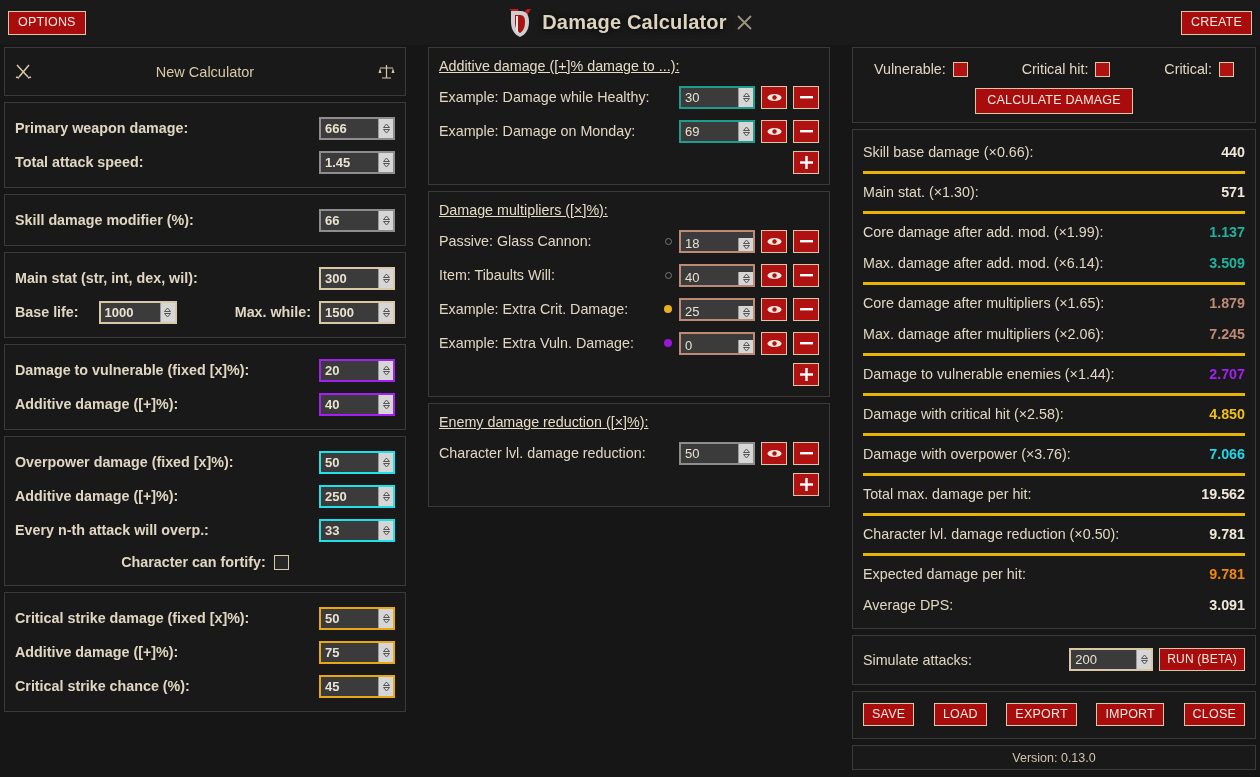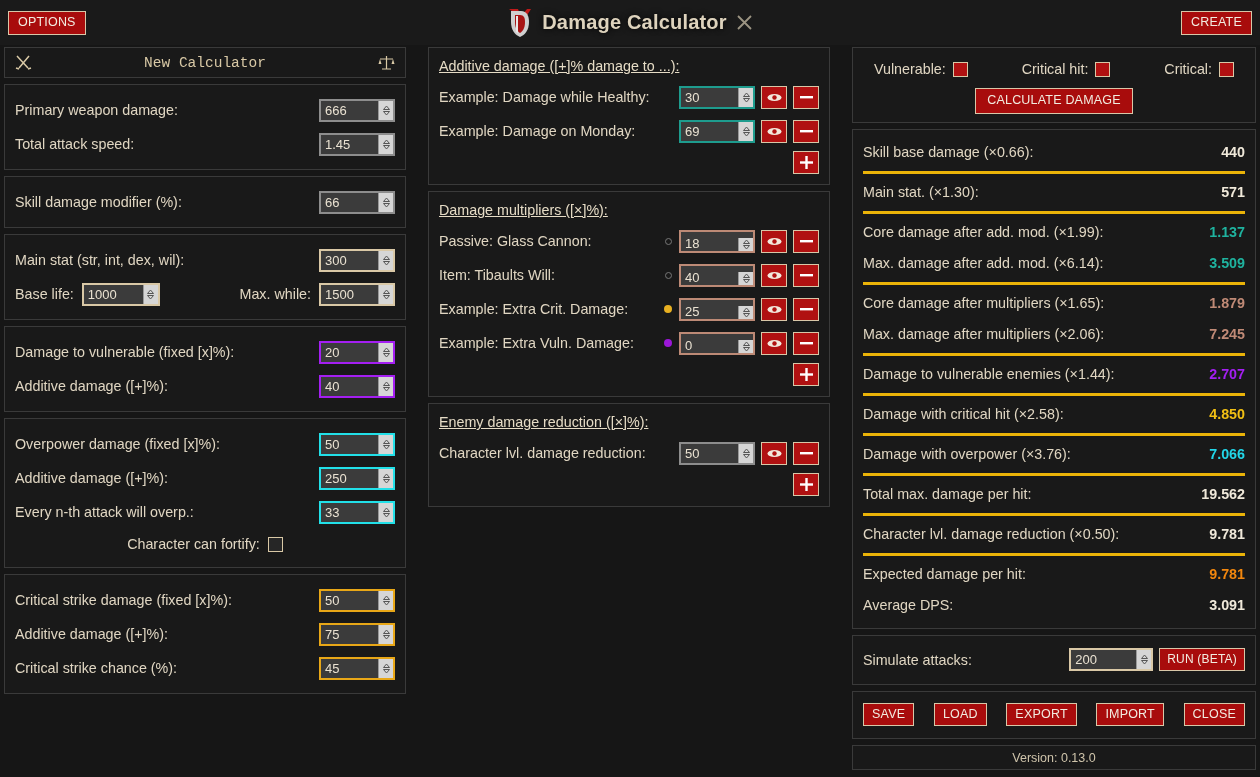--- a/index.html
+++ b/index.html
@@ -50,33 +50,33 @@
   #col-mid    { left: 428px; width: 402px; }
   #col-right  { left: 852px; width: 404px; }
 
   .panel {
     background: #191919;
     border: 1px solid #3a3a3a;
     margin-bottom: 6px;
     padding: 8px 10px;
   }
   .panel.head {
-    padding: 6px 10px;
-    font-family: Liberation Mono, monospace;
+    padding: 15px 10px;
   }
 
   
   #calc-head { display:flex; align-items:center; justify-content:space-between; }
   #calc-head .ttl { flex: 1; text-align:center; color:#d9c9a6; font-size:14.5px; }
   .head-ico { width: 17px; height: 17px; display:block; cursor:pointer; }
 
   
   .row {
     display: flex; align-items: center;
     height: 34px;
+    font-weight: bold;
   }
   .row .lbl {
     color: #e0d6c2; font-size: 14.3px; flex: 1; white-space: nowrap;
   }
   .row .lbl.small { flex: 0 0 auto; }
 
   
   .numwrap {
     display: inline-flex; align-items: stretch;
     border: 2px solid #8d8d8d;
@@ -262,21 +262,21 @@
       <div class="numwrap bd-tan">
         <div class="val">300</div>
         <div class="spin">
           <svg width="9" height="13" viewBox="0 0 9 13">
               <path d="M4.5 2 L7.5 5.5 L1.5 5.5 Z M4.5 11 L7.5 7.5 L1.5 7.5 Z" fill="none" stroke="#555" stroke-width="1"></path>
             </svg>
         </div>
       </div>
     </div>
     <div class="row">
-      <div class="lbl small" style="margin-right:8px">Base life:</div>
+      <div class="lbl small" style="margin-right:20px">Base life:</div>
       <div class="numwrap bd-tan w78">
         <div class="val">1000</div>
         <div class="spin">
           <svg width="9" height="13" viewBox="0 0 9 13">
               <path d="M4.5 2 L7.5 5.5 L1.5 5.5 Z M4.5 11 L7.5 7.5 L1.5 7.5 Z" fill="none" stroke="#555" stroke-width="1"></path>
             </svg>
         </div>
       </div>
       <div class="spacer"></div>
       <div class="lbl small" style="margin-right:8px">Max. while:</div>

